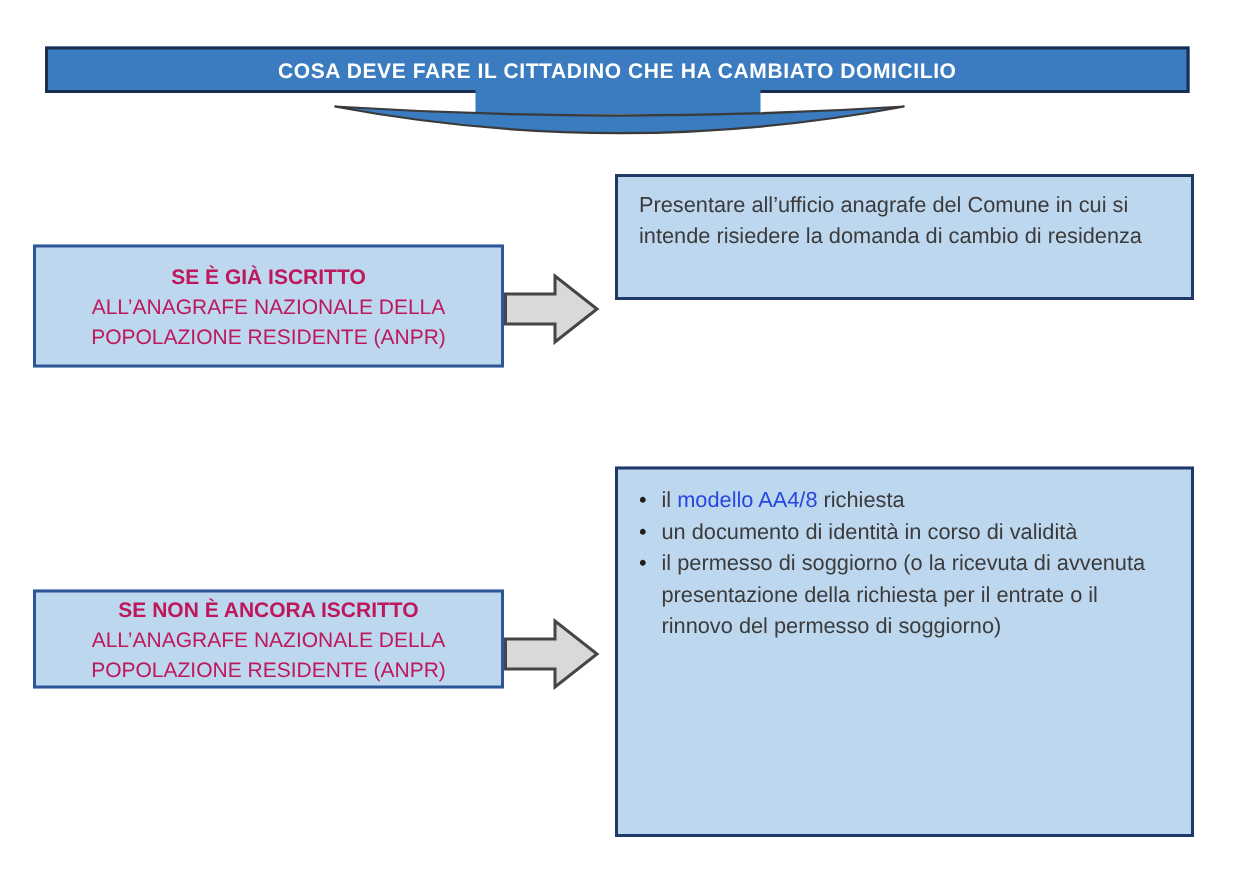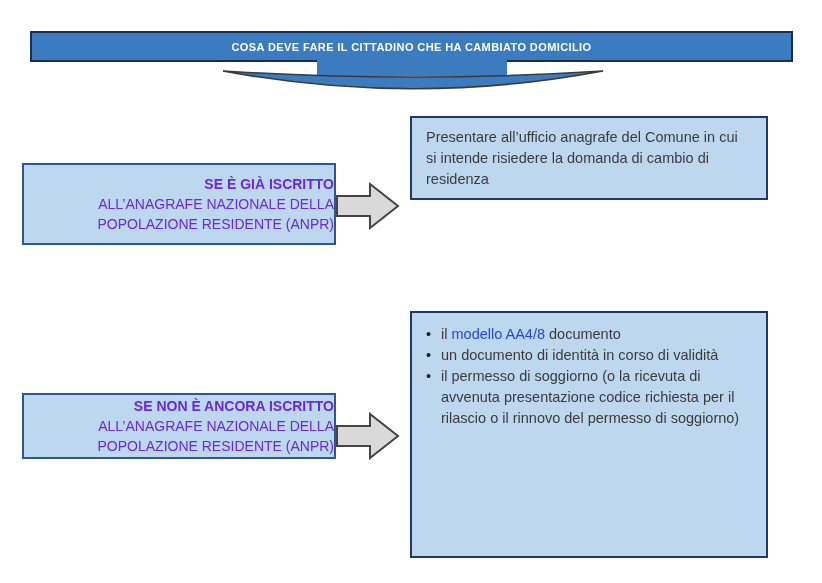--- a/index.html
+++ b/index.html
@@ -18,57 +18,57 @@
     left: 30px; top: 31px;
     width: 763px; height: 31px;
     background: #3B7BBF;
     border: 2px solid #1A2E52;
     box-sizing: border-box;
     display: flex; align-items: center; justify-content: center;
   }
   .banner-title {
     color: #ffffff;
     font-weight: bold;
-    font-size: 11px;
+    font-size: 14px;
     letter-spacing: 0.4px;
     white-space: nowrap;
   }
 
   
   .chevron-wrap { position: absolute; left: 185px; top: 60px; width: 450px; height: 32px; }
 
   
   .cond-box {
     position: absolute;
     left: 22px;
     width: 314px;
     background: #BDD7EE;
     border: 2px solid #2E5697;
     box-sizing: border-box;
     display: flex; flex-direction: column;
-    align-items: flex-end; justify-content: center;
+    align-items: center; justify-content: center;
     text-align: center;
-    color: #6d28d9;
+    color: #be185d;
     font-size: 14px;
     line-height: 20px;
   }
   #cond1 { top: 163px; height: 82px; }
   #cond2 { top: 393px; height: 66px; }
   .cond-line1 { font-weight: bold; }
 
   
   .arrow-wrap { position: absolute; width: 64px; height: 48px; }
   #arrow1 { left: 336px; top: 182px; }
   #arrow2 { left: 336px; top: 412px; }
 
   
   .step-box {
     position: absolute;
     left: 410px;
-    width: 358px;
+    width: 386px;
     background: #BDD7EE;
     border: 2px solid #1F3A68;
     box-sizing: border-box;
     color: #3B3B3B;
     font-size: 14.5px;
     line-height: 21px;
     padding: 9px 14px;
   }
   #step1 { top: 116px; height: 84px; }
   #step2 { top: 208px; height: 65px; }
@@ -121,26 +121,26 @@
   <div class="arrow-wrap" id="arrow2">
     <svg width="64" height="48" viewBox="0 0 64 48" xmlns="http://www.w3.org/2000/svg">
       <path d="M 1,14 L 34,14 L 34,2 L 62,24 L 34,46 L 34,34 L 1,34 Z" fill="#D9D9D9" stroke="#454545" stroke-width="2" stroke-linejoin="miter"></path>
     </svg>
   </div>
 
   <div class="step-box" id="step3">
     <ul class="req-list">
       <li class="req-item">
         <span class="bullet">•</span>
-        <span class="li-text"><span>il </span><a class="doc-link">modello AA4/8</a><span> documento</span></span>
+        <span class="li-text"><span>il </span><a class="doc-link">modello AA4/8</a><span> richiesta</span></span>
       </li>
       <li class="req-item">
         <span class="bullet">•</span>
         <span class="li-text">un documento di identità in corso di validità</span>
       </li>
       <li class="req-item">
         <span class="bullet">•</span>
-        <span class="li-text">il permesso di soggiorno (o la ricevuta di avvenuta presentazione codice richiesta per il rilascio o il rinnovo del permesso di soggiorno)</span>
+        <span class="li-text">il permesso di soggiorno (o la ricevuta di avvenuta presentazione della richiesta per il entrate o il rinnovo del permesso di soggiorno)</span>
       </li>
     </ul>
   </div>
 
 </div>
 
 </body></html>

